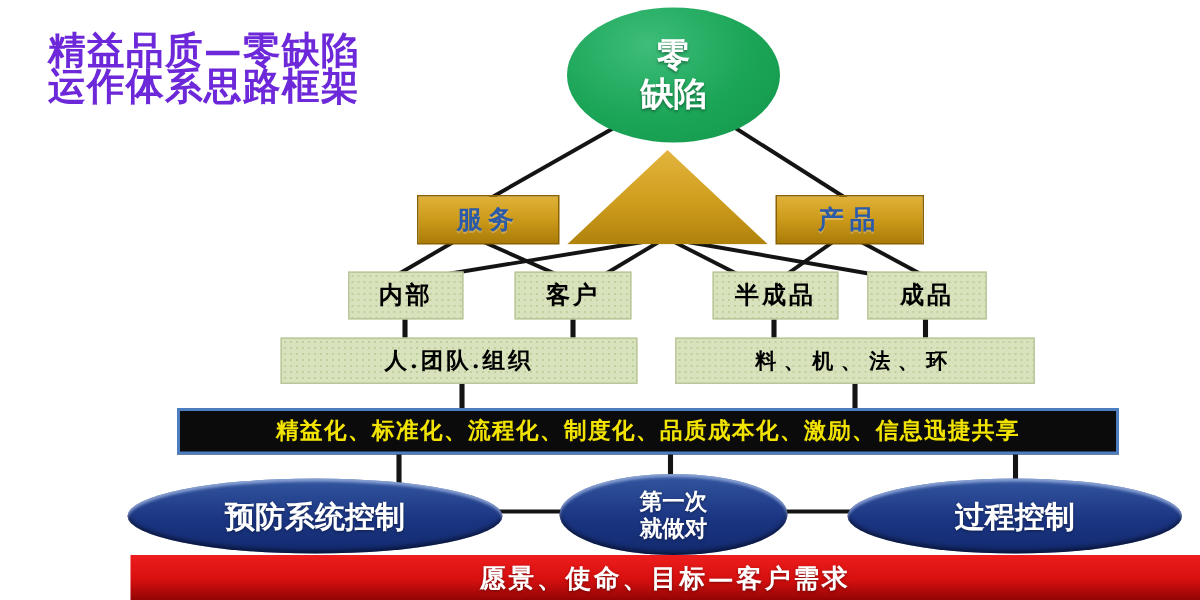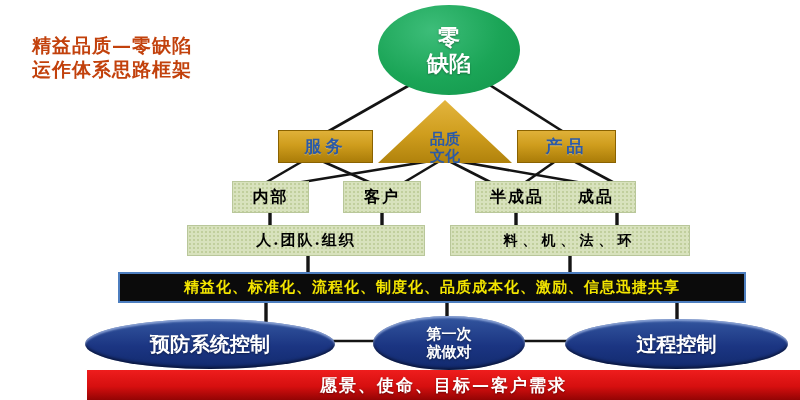--- a/index.html
+++ b/index.html
@@ -3,21 +3,21 @@
 <meta charset="utf-8">
 <style>
   html,body{margin:0;padding:0;background:#fff;}
   .stage{position:relative;width:800px;height:400px;background:#fff;overflow:hidden;
          font-family:"DejaVu Serif","Liberation Serif",serif;}
   .stage *{box-sizing:border-box;}
   svg.connectors{position:absolute;left:0;top:0;z-index:1;}
   .node{position:absolute;z-index:2;display:flex;align-items:center;justify-content:center;
         font-weight:bold;text-align:center;white-space:pre-line;}
 
-  .title{left:32px;top:33px;width:230px;color:#c2410c;font-size:19px;line-height:24px;
+  .title{left:32px;top:22px;width:230px;color:#6d28d9;font-size:25px;line-height:24px;
          letter-spacing:1px;justify-content:flex-start;text-align:left;}
 
   .goal{left:378px;top:5px;width:142px;height:90px;border-radius:50%;
         background:radial-gradient(ellipse at 38% 28%, #3dbd79 0%, #1ba557 55%, #12954a 100%);
         color:#fff;font-size:22px;line-height:26px;text-shadow:0 1px 2px rgba(0,0,0,.35);}
 
   .gold{background:linear-gradient(180deg,#e0b139 0%,#cf9d1d 45%,#aa7c08 100%);
         border:1px solid #8a6200;color:#2b5aa8;font-size:17px;letter-spacing:4px;
         text-shadow:0 1px 0 rgba(255,255,255,.25);}
   .pillar-service{left:278px;top:130px;width:95px;height:33px;}
@@ -29,21 +29,21 @@
         background:linear-gradient(180deg,#e3b53e 0%,#cf9d1d 55%,#b0820c 100%);}
   .triangle-label{position:absolute;left:0;bottom:-2px;width:100%;color:#2b5aa8;
         font-weight:bold;font-size:15px;line-height:17px;text-align:center;white-space:pre-line;}
 
   .lgreen{background-color:#d8e2bd;
         background-image:radial-gradient(#c1cf9d 1px, rgba(0,0,0,0) 1px);background-size:4px 4px;
         border:1px solid #b9c79a;color:#000;font-size:16px;letter-spacing:2px;}
   .l2-internal{left:232px;top:181px;width:77px;height:32px;}
   .l2-customer{left:343px;top:181px;width:78px;height:32px;}
   .l2-semi{left:475px;top:181px;width:84px;height:32px;}
-  .l2-finished{left:556px;top:181px;width:80px;height:32px;}
+  .l2-finished{left:578px;top:181px;width:80px;height:32px;}
   .l3-people{left:187px;top:225px;width:238px;height:31px;font-size:15px;}
   .l3-factors{left:450px;top:225px;width:240px;height:31px;font-size:14px;letter-spacing:5px;}
 
   .methods-bar{left:118px;top:272px;width:628px;height:31px;background:#0b0b0b;
         border:2px solid #4d7ebf;color:#f2e400;font-size:15px;letter-spacing:1px;}
 
   .navy{border-radius:50%;color:#fff;font-size:20px;line-height:20px;
         background:linear-gradient(180deg,#33569f 0%,#1b3582 55%,#122a6e 100%);
         box-shadow:inset 0 2px 2px rgba(185,205,245,.65), inset 0 -2px 3px rgba(0,0,10,.5);
         text-shadow:0 1px 2px rgba(0,0,0,.4);}
@@ -91,22 +91,20 @@
   <div class="node title">精益品质—零缺陷
 运作体系思路框架</div>
 
   <div class="node goal">零
 缺陷</div>
 
   <div class="node gold pillar-service">服务</div>
 
   <div class="node triangle-wrap">
     <div class="triangle-shape"></div>
-    <div class="triangle-label">品质
-文化</div>
   </div>
 
   <div class="node gold pillar-product">产品</div>
 
   <div class="node lgreen l2-customer">客户</div>
   <div class="node lgreen l2-internal">内部</div>
   <div class="node lgreen l2-semi">半成品</div>
   <div class="node lgreen l2-finished">成品</div>
 
   <div class="node lgreen l3-people">人.团队.组织</div>

